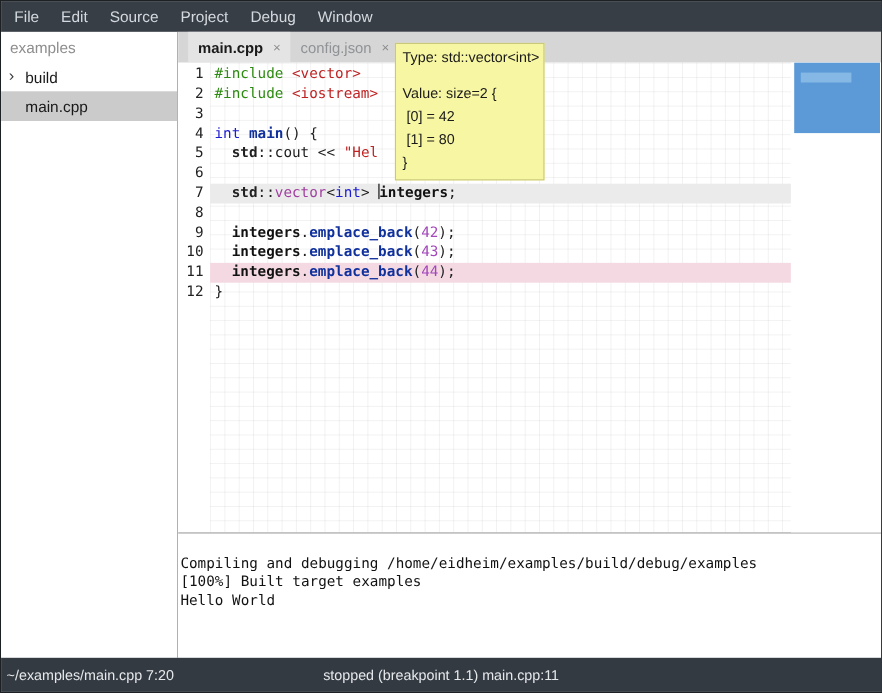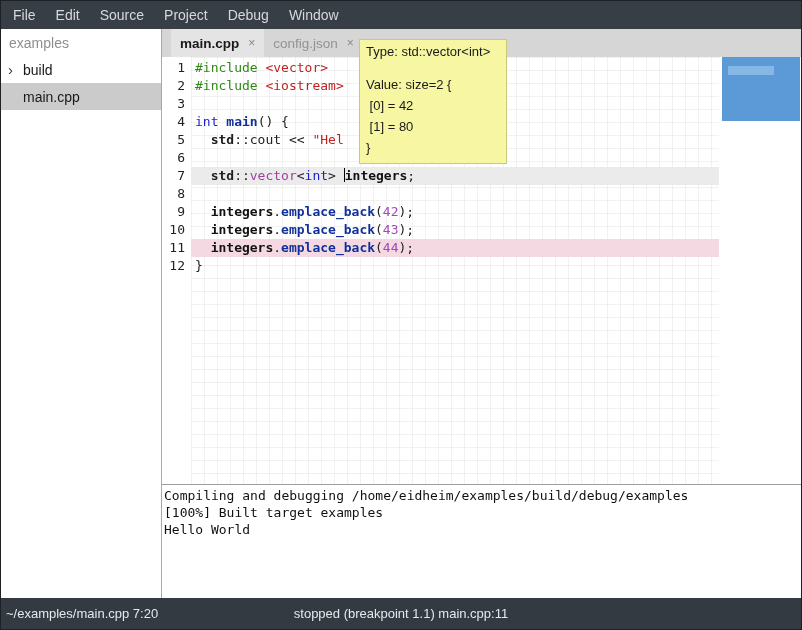--- a/index.html
+++ b/index.html
@@ -77,26 +77,26 @@
   .tok-num  { color: var(--syntax-num, #a347ba); }
   .tok-plain{ color: var(--syntax-plain, #202020); }
   .tok-cursor { display: inline-block; width: 1px; height: 14px; background: #000; vertical-align: -2px; }
   .rightstrip { width: 82px; flex: 0 0 82px; position: relative; background: #fff; }
   .minimap { position: absolute; top: 0; right: 1px; width: 78px; height: 64px; background: var(--minimap-blue, #5b9ad7); }
   .minimap-stripe { position: absolute; top: 9px; left: 6px; width: 46px; height: 9px; background: var(--minimap-stripe, #86b8e6); }
   
   .terminal {
     height: 114px; flex: 0 0 114px; border-top: 1px solid #9e9e9e;
     font-family: "DejaVu Sans Mono", monospace; font-size: 13px; color: #111;
-    padding: 2px 2px 0; overflow: hidden; background: #fff;
+    padding: 19px 2px 0; overflow: hidden; background: #fff;
   }
   .tline { line-height: 17px; white-space: pre; }
   
   .tooltip {
-    position: absolute; left: 197px; top: 10px; width: 148px; z-index: 5;
+    position: absolute; left: 197px; top: 10px; width: 136px; z-index: 5;
     background: var(--tooltip-bg, #f7f6a2); border: 1px solid var(--tooltip-border, #c9c97c);
     font-size: 13px; color: #1a1a1a; padding: 3px 6px 5px;
   }
   .tt-title { line-height: 18px; white-space: pre; }
   .tt-gap { height: 13px; }
   .tt-values .vline { line-height: 21px; white-space: pre; }
   
   .statusbar {
     height: 31px; flex: 0 0 31px; background: var(--statusbar-bg, #343a42);
     color: #e6e9ec; font-size: 13px; position: relative; display: flex; align-items: center;

